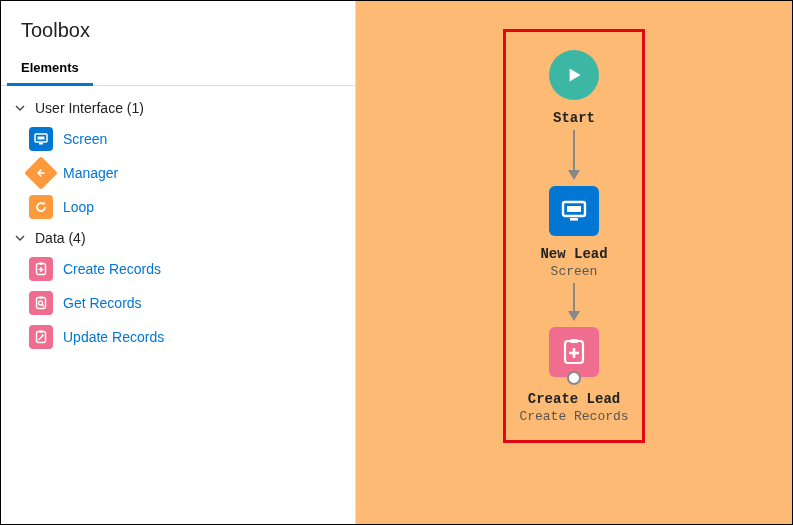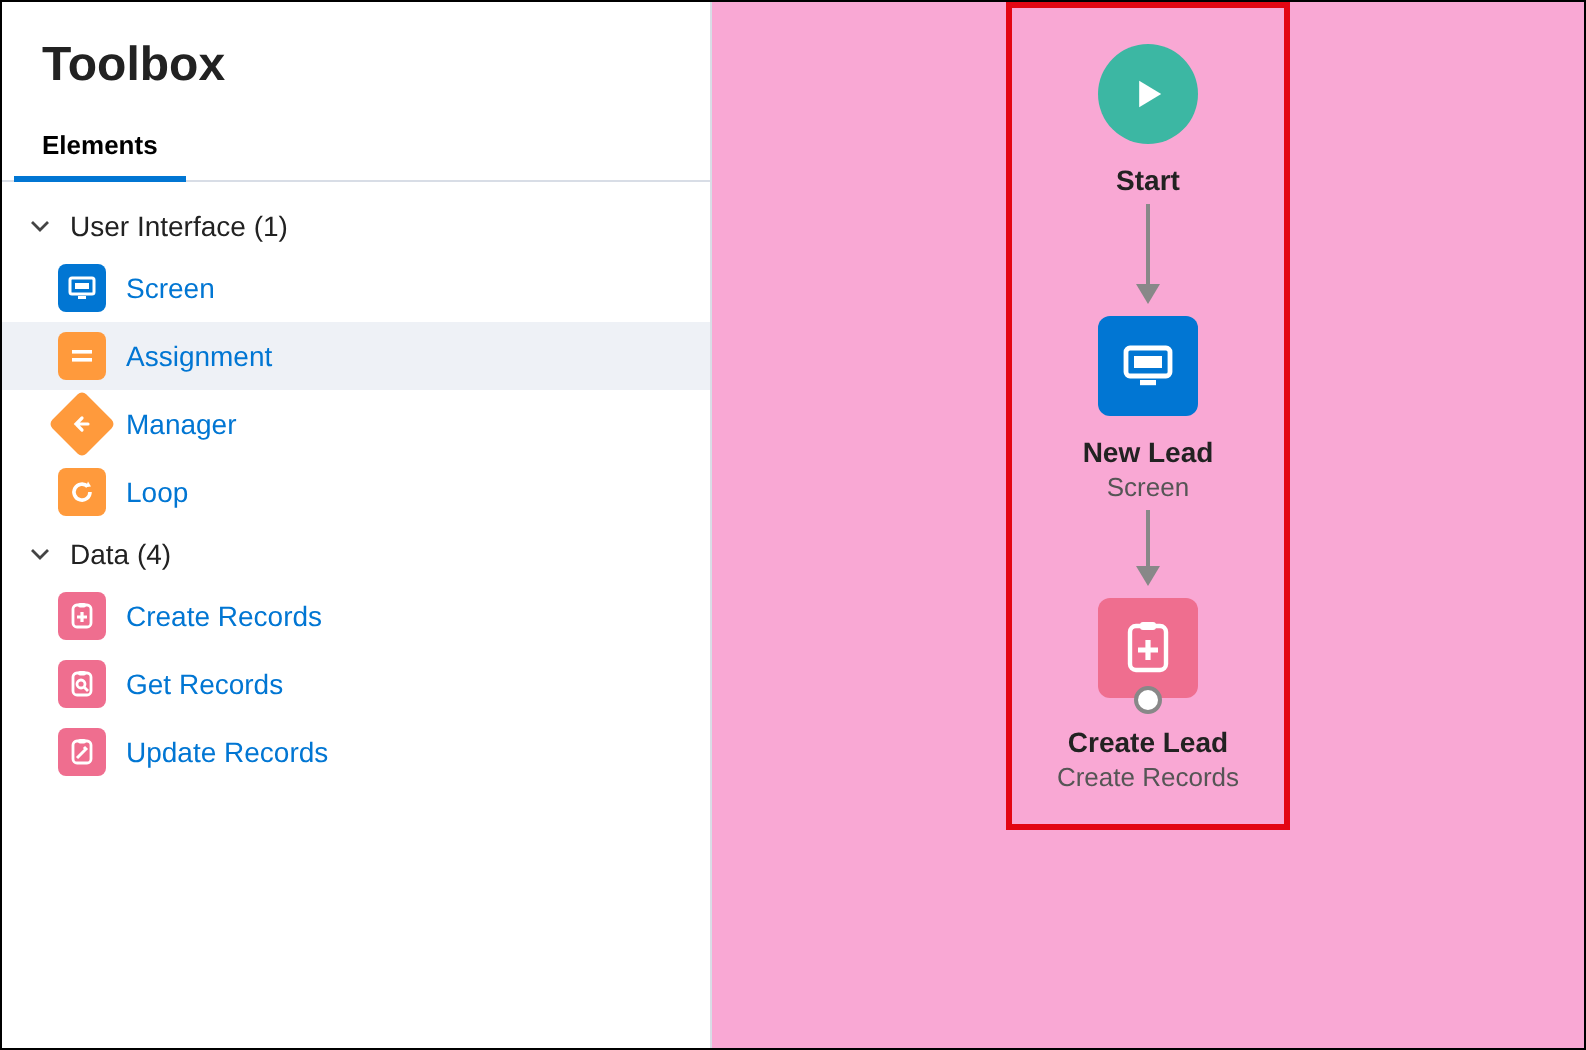--- a/index.html
+++ b/index.html
@@ -14,22 +14,22 @@
   }
   
   .sidebar {
     width: 355px;
     border-right: 1px solid #d8dde6;
     display: flex;
     flex-direction: column;
     background: #fff;
   }
   .sidebar-title {
-    font-size: 24px;
-    font-weight: 700;
+    font-size: 20px;
+    font-weight: 400;
     color: #222;
     padding: 18px 20px 10px 20px;
   }
   .tabs {
     display: flex;
     border-bottom: 1px solid #d8dde6;
     padding-left: 6px;
   }
   .tab {
     font-size: 13px;
@@ -91,22 +91,24 @@
   }
   .icon-screen { background: #0176d3; }
   .icon-assignment { background: #ff9a3c; }
   .icon-decision { background: #ff9a3c; }
   .icon-pause { background: #ff9a3c; }
   .icon-loop { background: #ff9a3c; }
   .icon-data { background: #ef6e8f; }
   
   .canvas {
     flex: 1;
-    background: #f9a8d4;
+    background: #fdba74;
     position: relative;
+    padding-top: 28px;
+    font-family: Liberation Mono, monospace;
   }
   .flow-wrap {
     border: 3px solid #e30613;
     width: 142px;
     margin: 0 auto;
     display: flex;
     flex-direction: column;
     align-items: center;
     padding: 18px 0 16px 0;
   }
@@ -202,29 +204,20 @@
       <span class="element-icon icon-screen">
         <svg width="16" height="16" viewBox="0 0 16 16">
             <rect x="2" y="3" width="12" height="8" rx="1" fill="none" stroke="#fff" stroke-width="1.5"></rect>
             <rect x="4.5" y="5.5" width="7" height="3" fill="#fff"></rect>
             <rect x="6" y="12" width="4" height="1.5" fill="#fff"></rect>
           </svg>
       </span>
       <span>Screen</span>
     </div>
 
-    <div class="element-row selected">
-      <span class="element-icon icon-assignment">
-        <svg width="16" height="16" viewBox="0 0 16 16">
-            <rect x="3" y="5" width="10" height="1.8" fill="#fff"></rect>
-            <rect x="3" y="9" width="10" height="1.8" fill="#fff"></rect>
-          </svg>
-      </span>
-      <span>Assignment</span>
-    </div>
     <div class="element-row">
       <span class="element-icon icon-decision" style="transform:rotate(45deg);border-radius:3px;">
         <svg width="14" height="14" viewBox="0 0 14 14" style="transform:rotate(-45deg)">
             <path d="M4 7 L10 7 M7 10 L4 7 L7 4" stroke="#fff" stroke-width="1.6" fill="none" stroke-linecap="round"></path>
           </svg>
       </span>
       <span>Manager</span>
     </div>
     <div class="element-row">
       <span class="element-icon icon-loop">

